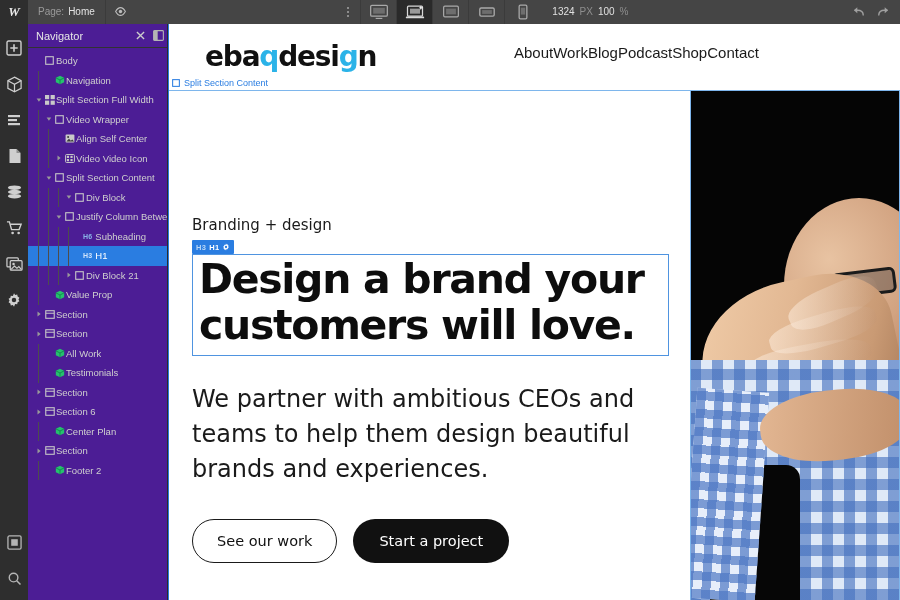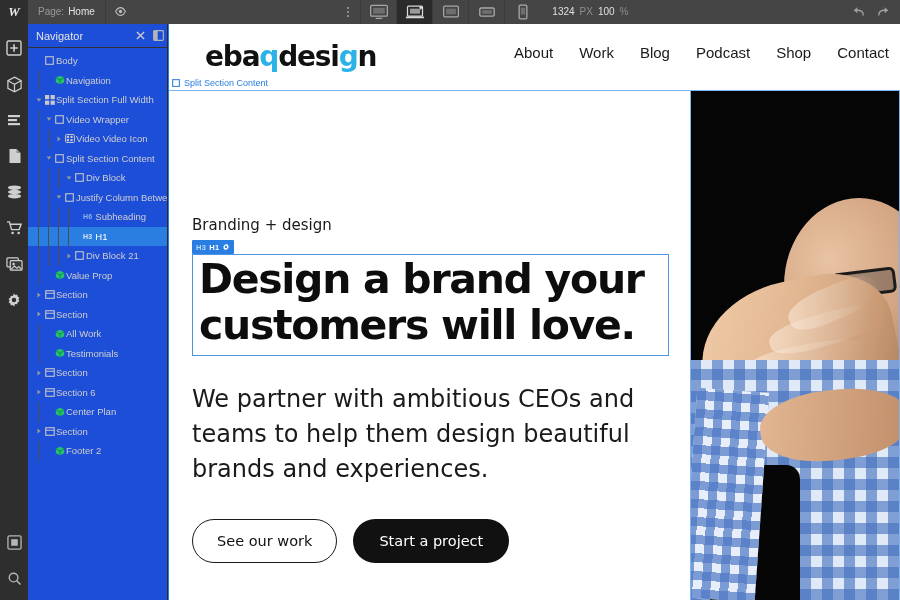--- a/index.html
+++ b/index.html
@@ -68,21 +68,21 @@
     align-items: center; justify-content: center;
   }
   .rail-bottom {
     position: absolute; bottom: 4px; left: 0; width: 28px;
     display: flex; flex-direction: column; align-items: center;
   }
 
   
   .navigator {
     position: absolute; top: 24px; left: 28px; width: 140px; height: 576px;
-    background: #1d4ed8; border-right: 1px solid #2b2b2b;
+    background: #4c1d95; border-right: 1px solid #2b2b2b;
   }
   .nav-header {
     height: 24px; display: flex; align-items: center;
     padding-left: 8px; color: #e6e6e6; font-size: 11px;
     border-bottom: 1px solid #323232;
   }
   .nav-header .ttl { flex: 1 1 auto; }
   .nav-hicon { width: 18px; height: 24px; display:flex; align-items:center;
     justify-content:center; }
   .tree { padding-top: 3px; }
@@ -122,21 +122,21 @@
     padding: 0 0 0 36px; position: relative; z-index: 3;
   }
   .logo {
     font-family: "DejaVu Sans", sans-serif;
     font-size: 28px; font-weight: bold; color: #111111;
     letter-spacing: -1.2px; position: relative;
   }
   .logo .dot { color: #2bb3e8; }
   .site-nav {
     position: absolute; left: 345px; top: 20px;
-    display: flex; gap: 26px; font-size: 15px; color: #1a1a1a;
+    display: flex; font-size: 15px; color: #1a1a1a;
   }
   .hover-badge {
     position: absolute; top: 54px; left: 3px;
     display: flex; align-items: center; gap: 4px;
     font-size: 9px; color: #2a7de1; z-index: 6;
   }
   .hover-line {
     position: absolute; top: 66px; left: 0; right: 0; height: 1px;
     background: #7eb6ec; z-index: 5;
   }
@@ -509,20 +509,34 @@
             <svg width="6" height="6" viewBox="0 0 8 8">
               <path d="M0.8 2L7 2 3.9 6.2z" fill="#9a9a9a"></path>
             </svg>
           </span>
           <span class="ticon">
             <svg width="9" height="9" viewBox="0 0 10 10">
               <rect x="0.8" y="0.8" width="8.4" height="8.4" fill="none" stroke="#c9c9c9" stroke-width="1.2"></rect>
             </svg>
           </span>
           <span class="tlabel">Video Wrapper</span>
+        </div>
+        <div class="trow">
+          <span class="guide" style="left: 10px;"></span>
+          <span class="guide" style="left: 20px;"></span>
+          <span style="flex: 0 0 auto; width: 26px;"></span>
+          <span class="arrow"></span>
+          <span class="ticon">
+            <svg width="10" height="9" viewBox="0 0 11 10">
+              <rect x="0.6" y="0.6" width="9.8" height="8.8" rx="1" fill="#c9c9c9"></rect>
+              <circle cx="3.4" cy="3.4" r="1.1" fill="#3b3b3b"></circle>
+              <path d="M1.4 8.4l3-3 2 2 1.6-1.4 2 2.4z" fill="#3b3b3b"></path>
+            </svg>
+          </span>
+          <span class="tlabel">Align Self Center</span>
         </div>
         <div class="trow">
           <span class="guide" style="left: 10px;"></span>
           <span class="guide" style="left: 20px;"></span>
           <span style="flex: 0 0 auto; width: 26px;"></span>
           <span class="arrow">
             <svg width="6" height="6" viewBox="0 0 8 8">
               <path d="M2 0.8L6.2 4 2 7.2z" fill="#9a9a9a"></path>
             </svg>
           </span>

